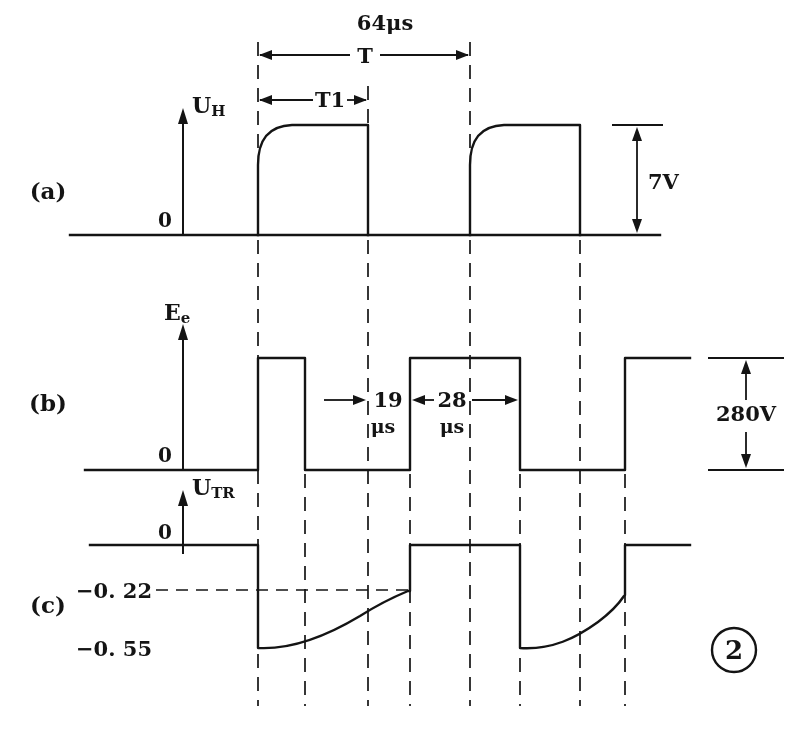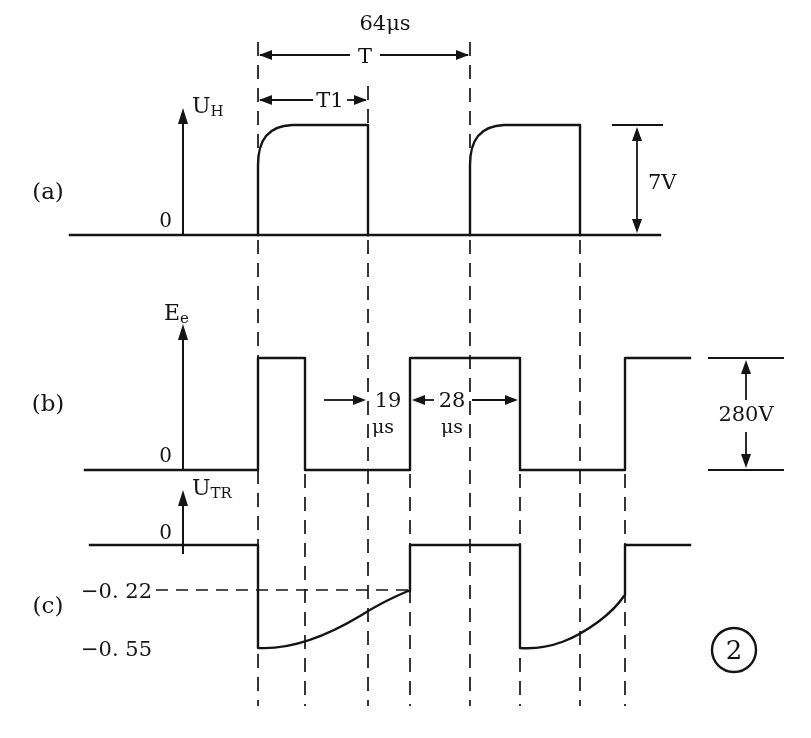--- a/index.html
+++ b/index.html
@@ -2,20 +2,21 @@
 <html><head>
 <meta charset="utf-8">
 <style>
   html, body { margin: 0; padding: 0; background: #ffffff; }
   .fig {
     position: relative;
     width: 811px;
     height: 738px;
     background: #ffffff;
     overflow: hidden;
+    font-weight: bold;
   }
   svg { display: block; }
   svg text {
     font-family: "DejaVu Serif", "Liberation Serif", serif;
     fill: #141414;
   }
   .wf   { stroke: #141414; stroke-width: 2.4; fill: none; stroke-linejoin: round; stroke-linecap: square; }
   .ax   { stroke: #141414; stroke-width: 2;   fill: none; }
   .dim  { stroke: #141414; stroke-width: 1.8; fill: none; }
   .tick { stroke: #141414; stroke-width: 2;   fill: none; }

